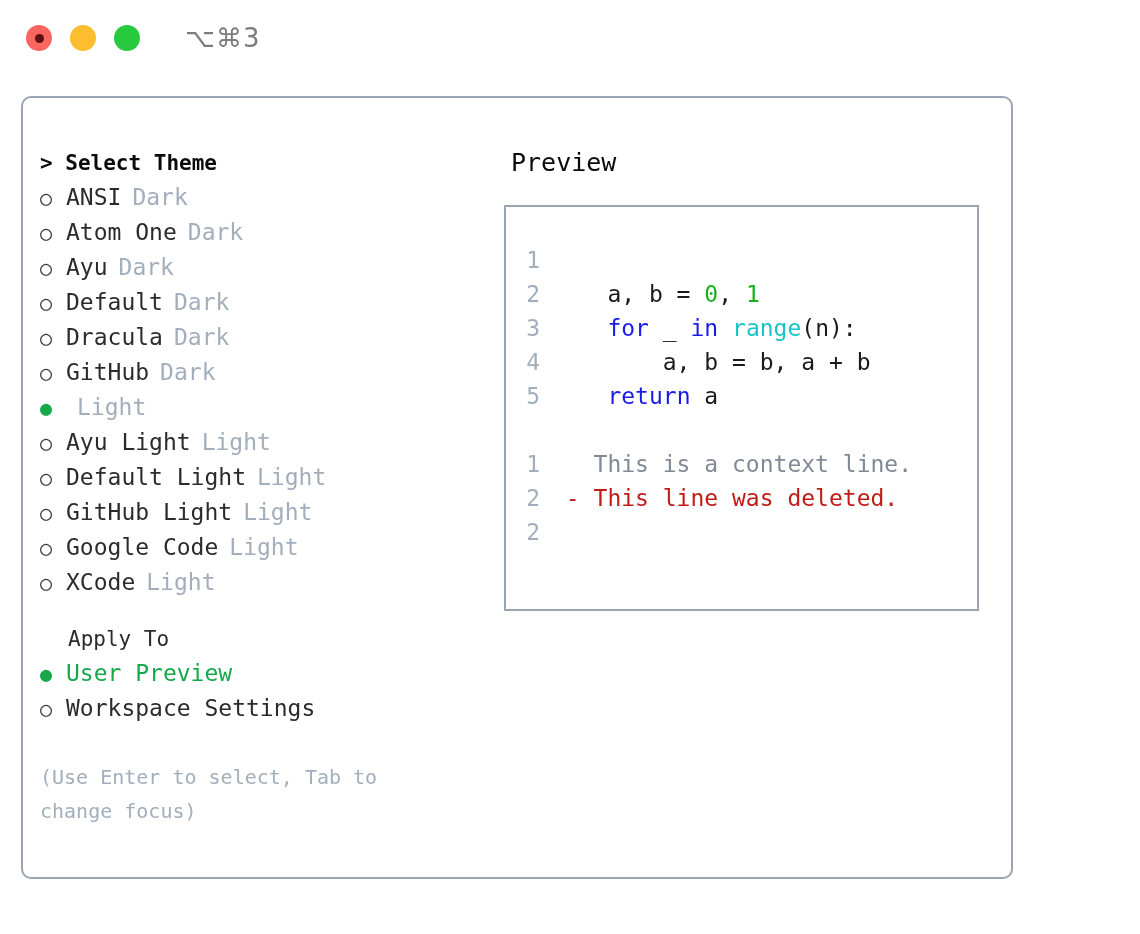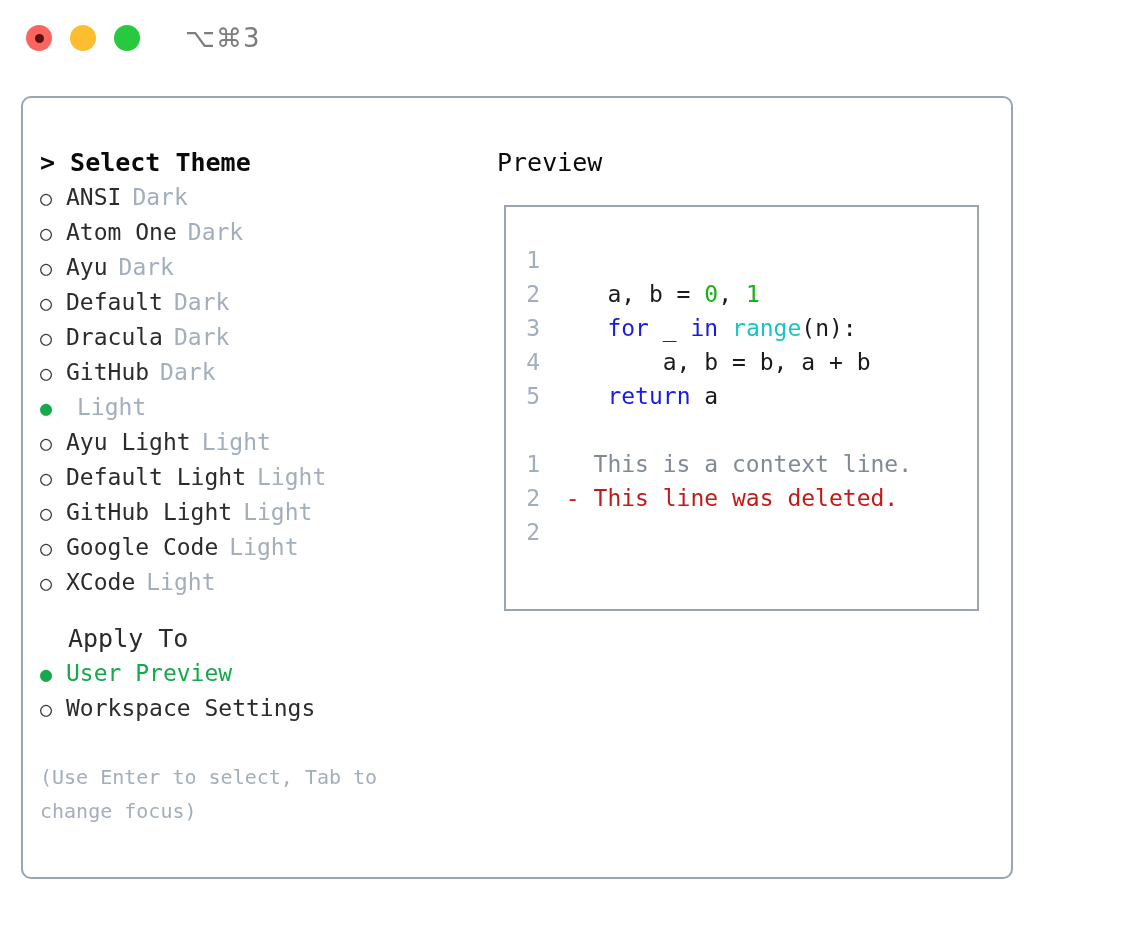--- a/index.html
+++ b/index.html
@@ -84,21 +84,21 @@
   }
 
   
   .left-col {
     width: 470px;
     padding: 48px 0 0 17px;
     box-sizing: border-box;
   }
 
   .section-header {
-    font-size: 25px;
+    font-size: 21px;
     font-weight: bold;
     color: #0a0a0a;
     line-height: 34px;
     white-space: pre;
     letter-spacing: 0px;
   }
   .section-header.plain {
     font-weight: normal;
     color: #2b2b2b;
     padding-left: 28px;
@@ -142,21 +142,21 @@
   .right-col {
     flex: 1;
     padding: 48px 0 0 0;
     box-sizing: border-box;
     position: relative;
   }
   .preview-title {
     font-size: 25px;
     color: #0a0a0a;
     line-height: 34px;
-    margin-left: 4px;
+    margin-left: 18px;
     letter-spacing: 0px;
   }
   .preview-box {
     margin-top: 25px;
     margin-left: 11px;
     width: 475px;
     height: 406px;
     border: 2px solid #9aa5b4;
     box-sizing: border-box;
     background: #ffffff;

